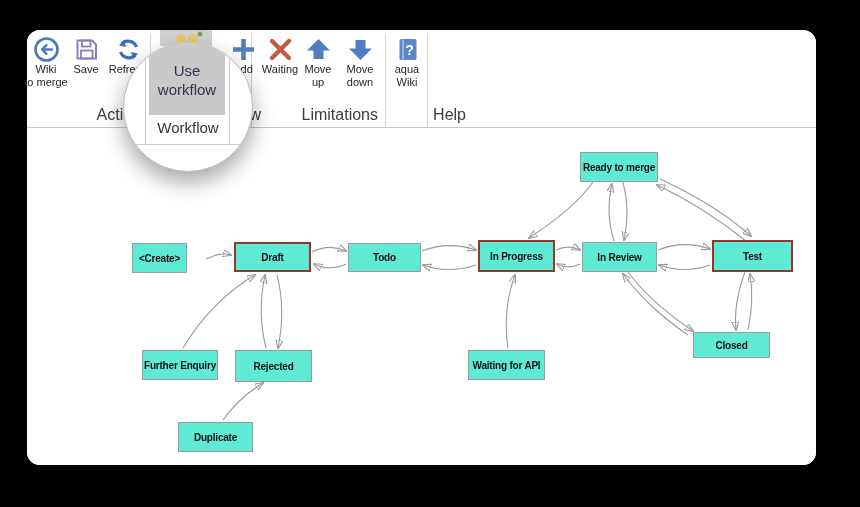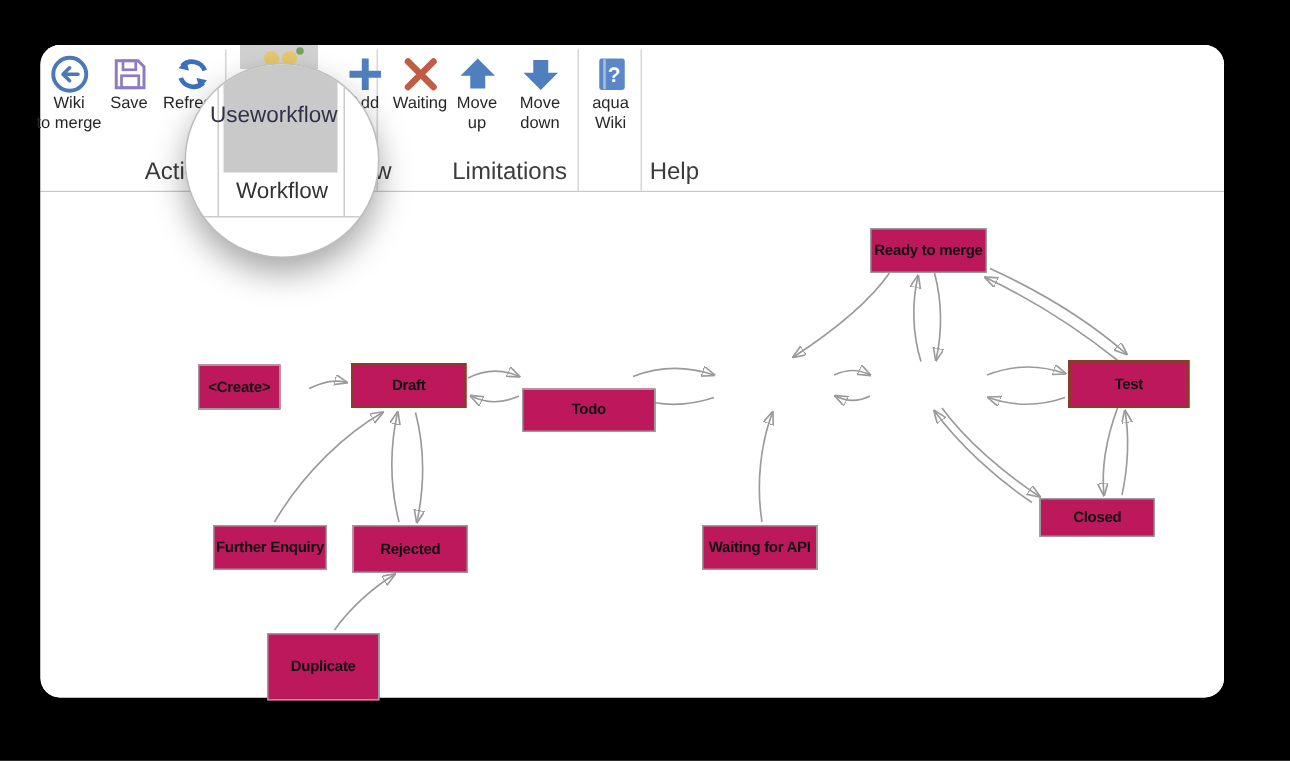--- a/index.html
+++ b/index.html
@@ -12,35 +12,35 @@
            border-bottom:1px solid #c9c9c9;border-top-left-radius:13px;border-top-right-radius:13px;}
   .sep{position:absolute;top:3px;bottom:0;width:1px;background:#d6d6d6;}
   .tb-btn{position:absolute;top:6px;width:56px;text-align:center;cursor:default;}
   .tb-btn .ic{display:block;margin:0 auto;width:27px;height:27px;}
   .tb-lbl{font-size:11px;color:#262626;line-height:13px;}
   .grp-lbl{position:absolute;top:76px;font-size:16px;color:#3c3c3c;text-align:right;width:120px;transform:translateX(-50%);}
   .uw-strip{position:absolute;left:133px;top:0;width:52px;height:16px;background:#d2d2d2;}
   
   .canvas{position:absolute;left:0;top:98px;width:789px;height:337px;background:#fff;
           border-bottom-left-radius:13px;border-bottom-right-radius:13px;}
-  .node{position:absolute;background:#be185d;border:1px solid #9b9b9b;display:flex;align-items:center;
+  .node{position:absolute;background:#5eead4;border:1px solid #9b9b9b;display:flex;align-items:center;
         justify-content:center;font-size:10px;font-weight:bold;color:#111;white-space:nowrap;
         letter-spacing:-0.2px;box-sizing:border-box;}
   .node.hl{border:2px solid #8d3a2c;}
   .edges{position:absolute;left:0;top:0;}
   .edges path{fill:none;stroke:#9a9a9a;stroke-width:1.1px;}
   
   .magnifier{position:absolute;left:96px;top:12px;width:128px;height:128px;border-radius:50%;
              background:#fff;border:1px solid #bdbdbd;box-shadow:0 10px 22px rgba(0,0,0,0.35);
              overflow:hidden;z-index:20;}
   .mag-vline{position:absolute;top:0;width:1px;height:101px;background:#ccc;}
   .mag-hline{position:absolute;left:0;top:101px;width:128px;height:1px;background:#ccc;}
   .mag-btn{position:absolute;left:25px;top:-6px;width:76px;height:78px;background:#c9c9c9;
-           display:flex;flex-direction:row;align-items:center;justify-content:flex-end;
-           padding-bottom:0;box-sizing:border-box;}
+           display:flex;flex-direction:column;align-items:center;justify-content:flex-end;
+           padding-bottom:16px;box-sizing:border-box;}
   .mag-btn div{font-size:15px;color:#30304a;line-height:19px;}
   .mag-grp{position:absolute;left:0;top:76px;width:128px;text-align:center;font-size:15px;color:#333;}
 </style>
 </head>
 <body>
 
 <div class="scene">
   <div class="window">
 
     <div class="toolbar">
@@ -172,26 +172,28 @@
         <path d="M239,318 C233,294 233,268 238,245" marker-end="url(#arr)"></path>
         <path d="M250,245 C256,268 256,294 251,318" marker-end="url(#arr)"></path>
 
         <path d="M196,390 C206,376 221,362 236,353" marker-end="url(#arr)"></path>
 
         <path d="M481,318 C477,293 480,266 488,245" marker-end="url(#arr)"></path>
       </svg>
 
       <div class="node" style="left:105px;top:115px;width:55px;height:30px">&lt;Create&gt;</div>
       <div class="node hl" style="left:207px;top:114px;width:77px;height:30px">Draft</div>
-      <div class="node" style="left:321px;top:131px;width:89px;height:29px">Todo</div>
+      <div class="node" style="left:321px;top:115px;width:73px;height:29px">Todo</div>
+      <div class="node hl" style="left:451px;top:112px;width:77px;height:32px">In Progress</div>
+      <div class="node" style="left:555px;top:114px;width:75px;height:30px">In Review</div>
       <div class="node hl" style="left:685px;top:112px;width:81px;height:32px">Test</div>
       <div class="node" style="left:553px;top:24px;width:78px;height:30px">Ready to merge</div>
       <div class="node" style="left:208px;top:222px;width:77px;height:32px">Rejected</div>
       <div class="node" style="left:115px;top:222px;width:76px;height:30px">Further Enquiry</div>
-      <div class="node" style="left:151px;top:294px;width:75px;height:45px">Duplicate</div>
+      <div class="node" style="left:151px;top:294px;width:75px;height:30px">Duplicate</div>
       <div class="node" style="left:441px;top:222px;width:77px;height:30px">Waiting for API</div>
       <div class="node" style="left:666px;top:204px;width:77px;height:26px">Closed</div>
     </div>
 
     <div class="magnifier">
       <div class="mag-vline" style="left:21px"></div>
       <div class="mag-vline" style="left:105px"></div>
       <div class="mag-hline"></div>
       <div class="mag-btn">
         <div>Use</div>

